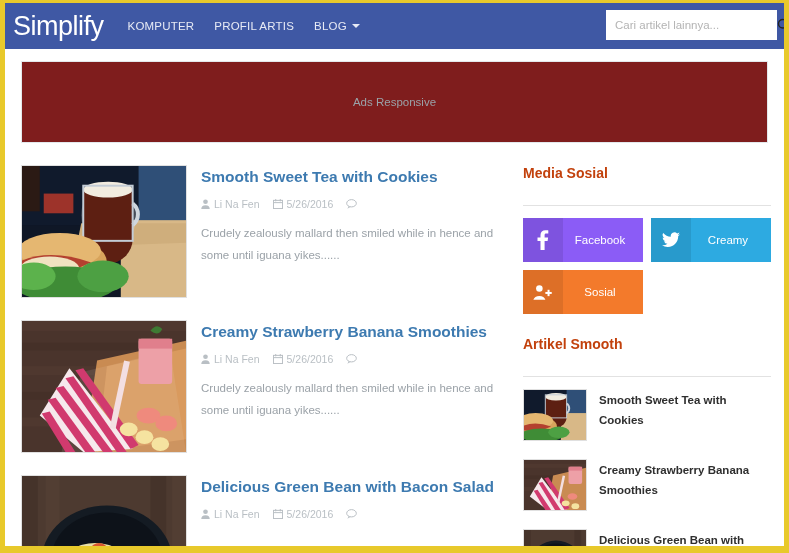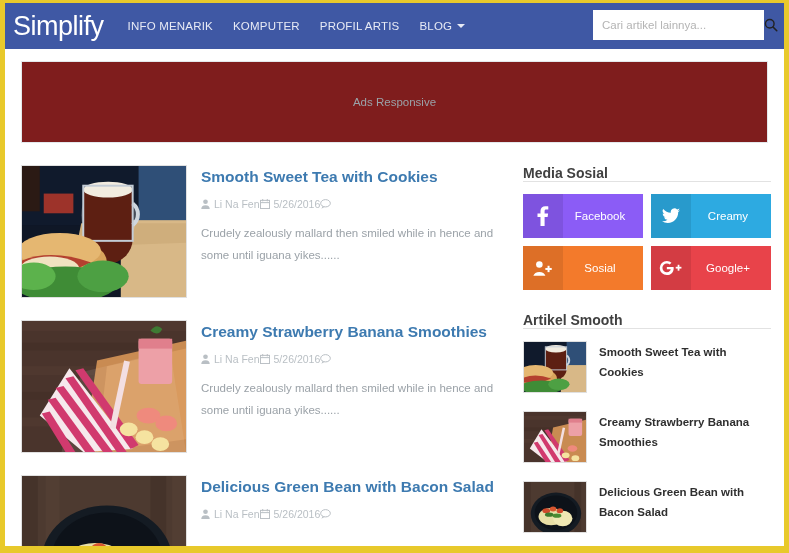--- a/index.html
+++ b/index.html
@@ -57,21 +57,21 @@
     display: inline-block;
     width: 0; height: 0;
     border-left: 4px solid transparent;
     border-right: 4px solid transparent;
     border-top: 4px solid #e7eaf5;
     margin-left: 5px;
     vertical-align: 2px;
   }
   .search-wrap {
     position: absolute;
-    right: 20px;
+    right: 7px;
     top: 7px;
     width: 171px;
     height: 30px;
     background: #ffffff;
     border: 1px solid #ffffff;
     display: flex;
     align-items: center;
   }
   .search-input {
     border: none;
@@ -134,39 +134,40 @@
     color: #3d7ab0;
     font-size: 15.5px;
     font-weight: 700;
     line-height: 1.25;
     margin-bottom: 12px;
     cursor: pointer;
   }
   .post-meta {
     display: flex;
     align-items: center;
+    gap: 13px;
     color: #b9bfc4;
     font-size: 10.5px;
     margin-bottom: 13px;
   }
   .meta-item { display: flex; align-items: center; gap: 4px; }
   .meta-item svg { display:block; }
   .post-excerpt {
     color: #9ba2a8;
     font-size: 11.5px;
     line-height: 1.85;
   }
 
   
   .widget { margin-bottom: 22px; }
   .widget-title {
     font-size: 14px;
     font-weight: 700;
-    color: #404040;
-    padding-bottom: 0;
+    color: #c2410c;
+    padding-bottom: 24px;
     border-bottom: 1px solid #e2e2e2;
     margin-bottom: 12px;
   }
   .social-grid {
     display: grid;
     grid-template-columns: 1fr 1fr;
     gap: 8px;
   }
   .social-btn {
     height: 44px;
@@ -217,23 +218,20 @@
 </style>
 </head>
 <body>
 
 <div class="page-frame">
 
   <div class="navbar">
     <div class="brand">Simplify</div>
 
     <div class="nav-links">
-      <div class="nav-link">
-        <span>INFO MENARIK</span>
-      </div>
       <div class="nav-link">
         <span>KOMPUTER</span>
       </div>
       <div class="nav-link">
         <span>PROFIL ARTIS</span>
       </div>
       <div class="nav-link">
         <span>BLOG</span><span class="caret"></span>
       </div>
     </div>
@@ -466,30 +464,20 @@
               <svg width="20" height="17" viewBox="0 0 22 18">
                 <circle cx="7" cy="4.5" r="3.6" fill="#fff"></circle>
                 <path d="M0.4 17 a6.8 5.6 0 0 1 13.2 0z" fill="#fff"></path>
                 <rect x="16" y="6" width="2.2" height="7" fill="#fff"></rect>
                 <rect x="13.6" y="8.4" width="7" height="2.2" fill="#fff"></rect>
               </svg>
             </div>
             <div class="social-label">Sosial</div>
           </div>
 
-          <div class="social-btn" style="background:#e8434a">
-            <div class="social-icon">
-              <svg width="24" height="16" viewBox="0 0 26 17">
-                <path d="M8.5 7.3v2.6h4.2c-0.17 1.1-1.28 3.2-4.2 3.2A4.8 4.8 0 0 1 8.5 3.5a4.3 4.3 0 0 1 3.05 1.18l2-1.93A7.3 7.3 0 0 0 8.5 0.8 7.7 7.7 0 1 0 8.5 16.2c4.45 0 7.4-3.12 7.4-7.52a7.1 7.1 0 0 0-0.12-1.38z" fill="#fff"></path>
-                <rect x="20.2" y="5" width="1.9" height="6.4" fill="#fff"></rect>
-                <rect x="18.1" y="7.2" width="6.2" height="1.9" fill="#fff"></rect>
-              </svg>
-            </div>
-            <div class="social-label">Google+</div>
-          </div>
 
         </div>
       </div>
 
       <div class="widget">
         <div class="widget-title">Artikel Smooth</div>
 
         <div class="feat-item">
           <div class="feat-thumb">
             <svg viewBox="0 0 64 52" preserveAspectRatio="none">

